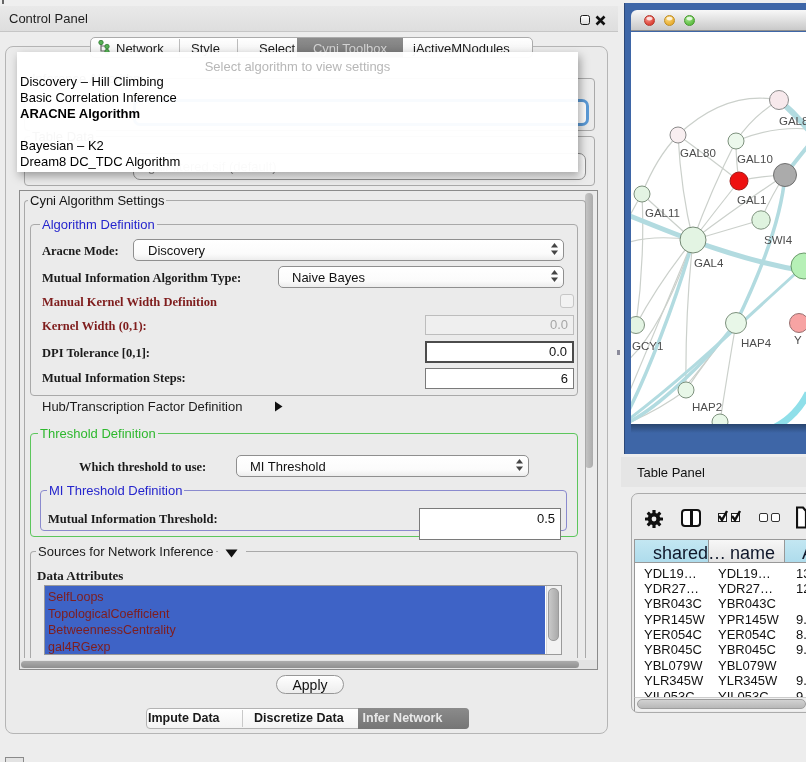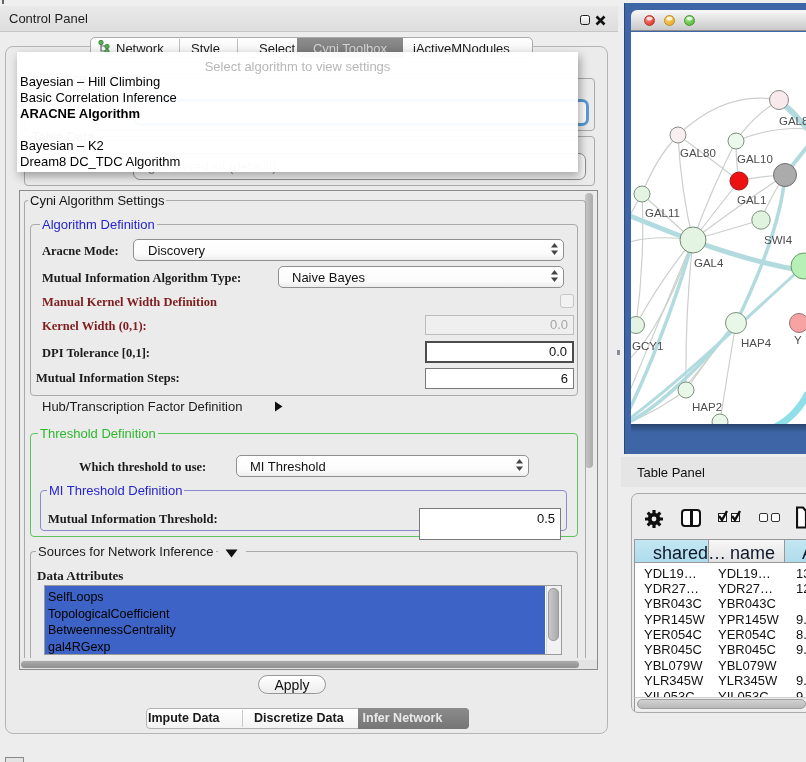--- a/index.html
+++ b/index.html
@@ -31,27 +31,27 @@
 #vthumb { left:585px; top:193px; width:8px; height:275px; background:linear-gradient(90deg,#c6c6c6,#ababab); border-radius:4px; }
 .blab { color:#2525cd; }
 .grlab { color:#2eb82e; }
 .rowlab { font-size:12.5px; font-weight:bold; color:#1b1b1b; white-space:nowrap;font-family:Liberation Serif, serif; }
 .rowlab.dis { color:#7f1d1d; }
 .field { background:#fff; border:1px solid #7a7a7a; font-size:13px; color:#111; text-align:right; padding-right:5px; }
 .field.dis { background:#efefef; border:1px solid #bdbdbd; color:#a6a6a6; }
 
 #dlist { left:44px; top:585px; width:518px; height:70px; background:#fff; border:1px solid #9a9a9a; }
 #dlistblue { left:45px; top:586px; width:500px; height:68px; background:#3e63c6; }
-.litem { left:48px; font-size:12.5px; color:#000000; white-space:nowrap; }
+.litem { left:48px; font-size:12.5px; color:#7f1d1d; white-space:nowrap; }
 #lvtrack { left:546px; top:586px; width:15px; height:68px; background:#f2f2f2; border-left:1px solid #d8d8d8; }
 #lvthumb { left:548px; top:588px; width:11px; height:53px; background:linear-gradient(90deg,#c9c9c9,#aaaaaa); border:1px solid #9b9b9b; border-radius:5px; }
 #hbar { left:20px; top:660px; width:577px; height:9px; background:#e3e3e3; }
 #hthumb { left:21px; top:661px; width:558px; height:7px; background:linear-gradient(#ababab,#8f8f8f); border-radius:4px; }
 
-#applybtn { left:258px; top:675px; width:68px; height:19px; background:linear-gradient(#ffffff,#ededed); border:1px solid #979797; border-radius:10px; text-align:center; font-size:14px; color:#111; line-height:19px; }
+#applybtn { left:276px; top:675px; width:68px; height:19px; background:linear-gradient(#ffffff,#ededed); border:1px solid #979797; border-radius:10px; text-align:center; font-size:14px; color:#111; line-height:19px; }
 #segs { left:146px; top:708px; width:323px; height:21px; background:linear-gradient(#ffffff,#f3f3f3); border:1px solid #b3b3b3; border-radius:4px; }
 .segtxt { top:711px; font-size:12.5px; font-weight:bold; color:#1a1a1a; white-space:nowrap; }
 #segsel { left:358px; top:708px; width:111px; height:21px; background:linear-gradient(#8b8b8b,#757575); border-radius:0 4px 4px 0; }
 #segseltxt { left:358px; top:711px; width:89px; text-align:center; font-size:12.5px; font-weight:bold; color:#e9e9e9; }
 .segsep { top:710px; width:1px; height:17px; background:#c9c9c9; }
 #blicon { left:5px; top:757px; width:19px; height:10px; background:#e3e3e3; border:1px solid #8a8a8a; }
 
 #overlay { left:17px; top:52px; width:561px; height:120px; background:rgba(255,255,255,0.96); box-shadow:2px 4px 9px rgba(0,0,0,0.35); }
 #ovhint { left:17px; top:59px; width:561px; text-align:center; font-size:13px; color:#b7b7b7; }
 .ovitem { left:20px; font-size:13px; color:#000; white-space:nowrap; }
@@ -144,21 +144,21 @@
 
   <div class="abs rowlab dis" style="left:42px;top:295px;">Manual Kernel Width Definition</div>
   <div class="abs" style="left:560px;top:294px;width:14px;height:14px;background:#f2f2f2;border:1px solid #c6c6c6;border-radius:3px;"></div>
 
   <div class="abs rowlab dis" style="left:42px;top:319px;">Kernel Width (0,1):</div>
   <div class="abs field dis" style="left:425px;top:315px;width:149px;height:20px;line-height:18px;">0.0</div>
 
   <div class="abs rowlab" style="left:42px;top:346px;">DPI Tolerance [0,1]:</div>
   <div class="abs field" style="left:425px;top:341px;width:149px;height:22px;line-height:18px;border-width:2px;border-color:#4c4c4c;">0.0</div>
 
-  <div class="abs rowlab" style="left:36px;top:371px;">Mutual Information Steps:</div>
+  <div class="abs rowlab" style="left:42px;top:371px;">Mutual Information Steps:</div>
   <div class="abs field" style="left:425px;top:368px;width:149px;height:21px;line-height:19px;">6</div>
 
   <div class="abs" style="left:42px;top:399px;font-size:13px;color:#1b1b1b;">Hub/Transcription Factor Definition</div>
   <svg class="abs" style="left:274px;top:401px" width="9" height="11" viewBox="0 0 9 11">
       <path d="M1,0.5 L8.5,5.5 L1,10.5 Z" fill="#111"></path>
     </svg>
 
   <div class="abs group" style="left:30px;top:433px;width:548px;height:104px;border-color:#5cc65c;"></div>
   <div class="abs glabel grlab" style="left:38px;top:426px;">Threshold Definition</div>
 
@@ -201,21 +201,21 @@
   <div class="abs" id="segs"></div>
   <div class="abs segtxt" style="left:148px;">Impute Data</div>
   <div class="abs segsep" style="left:242px;"></div>
   <div class="abs segtxt" style="left:254px;">Discretize Data</div>
   <div class="abs" id="segsel"></div>
   <div class="abs" id="segseltxt">Infer Network</div>
   <div class="abs" id="blicon"></div>
 
   <div class="abs" id="overlay"></div>
   <div class="abs" id="ovhint">Select algorithm to view settings</div>
-  <div class="abs ovitem" style="top:74px;">Bayesian – Hill Climbing</div>
+  <div class="abs ovitem" style="top:74px;">Discovery – Hill Climbing</div>
   <div class="abs ovitem" style="top:90px;">Basic Correlation Inference</div>
   <div class="abs ovitem" style="top:106px;font-weight:bold;">ARACNE Algorithm</div>
   <div class="abs ovitem" style="top:138px;">Bayesian – K2</div>
   <div class="abs ovitem" style="top:154px;">Dream8 DC_TDC Algorithm</div>
 
   <div class="abs" id="divmark"></div>
 
   <div class="abs" id="bluewin"></div>
   <div class="abs" id="mactitle"></div>
   <div class="abs light" style="left:644px;background:radial-gradient(circle at 35% 30%,#f6968e,#dd4438 70%);border:1px solid #b5362c;"></div>

